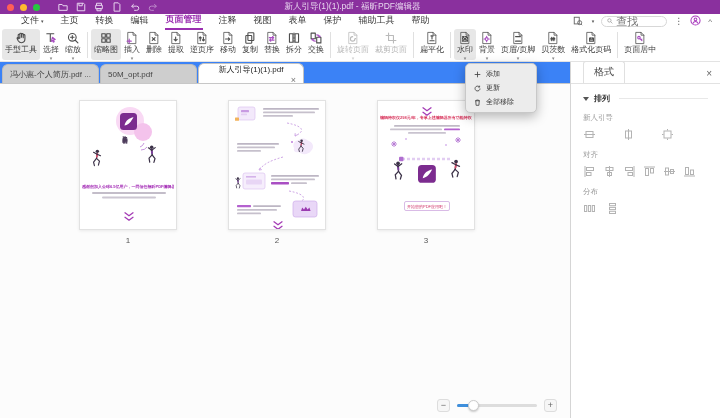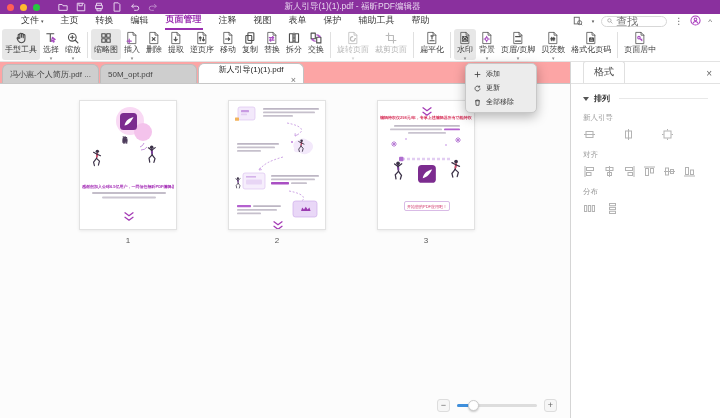--- a/index.html
+++ b/index.html
@@ -40,21 +40,21 @@
   .tb .ic path, .tb .ic rect, .tb .ic circle, .tb .ic line { vector-effect:non-scaling-stroke; }
   .tl { font-size:8px; color:#3c3c3c; white-space:nowrap; line-height:9px; }
   .tcaret { position:absolute; bottom:-1px; left:50%; transform:translateX(-50%); font-size:5px; color:#888; }
   .vsep { width:1px; height:26px; background:#e0e0e0; margin:0 3px; flex:none; }
   svg.ic * { fill:none; stroke:currentColor; stroke-width:1.1; stroke-linecap:round; stroke-linejoin:round; }
   svg.ic .acc { stroke:#a84fc0; }
 
   
   .lower { display:flex; height:356px; }
   .leftcol { width:570px; display:flex; flex-direction:column; }
-  .tabstrip { height:22px; background:#fca5a5; border-bottom:1px solid #c7c7c7; display:flex; align-items:flex-end; padding-left:2px; }
+  .tabstrip { height:22px; background:#3b82f6; border-bottom:1px solid #c7c7c7; display:flex; align-items:flex-end; padding-left:2px; }
   .tab { height:19px; width:97px; background:#cecece; border:1px solid #bdbdbd; border-bottom:none; border-radius:6px 6px 0 0; margin-right:1px; display:flex; align-items:center; padding:0 7px; font-size:8px; color:#444; white-space:nowrap; overflow:hidden; }
   .tab.active { background:#fff; height:20px; width:106px; border-color:#c2c2c2; color:#222;flex-direction:column; }
   .tab .tclose { margin-left:auto; font-size:9px; color:#777; }
 
   .canvas { position:relative; flex:1; background:#fcfcfc; }
   .page { position:absolute; top:16px; width:98px; height:130px; background:#fff; border:1px solid #e2e2e2; box-shadow:0 1px 3px rgba(0,0,0,.08); overflow:hidden; }
   .pgsvg { position:absolute; left:0; top:0; width:98px; height:130px; }
   .pagenum { position:absolute; top:152px; width:98px; text-align:center; font-size:8px; color:#555; }
   .p1-vtitle { position:absolute; left:42px; top:30px; writing-mode:vertical-rl; font-size:5px; font-weight:bold; color:#4c3a5a; letter-spacing:.6px; }
   .p-headline { position:absolute; left:2px; right:2px; text-align:center; font-size:4px; font-weight:bold; white-space:nowrap; overflow:hidden; }

